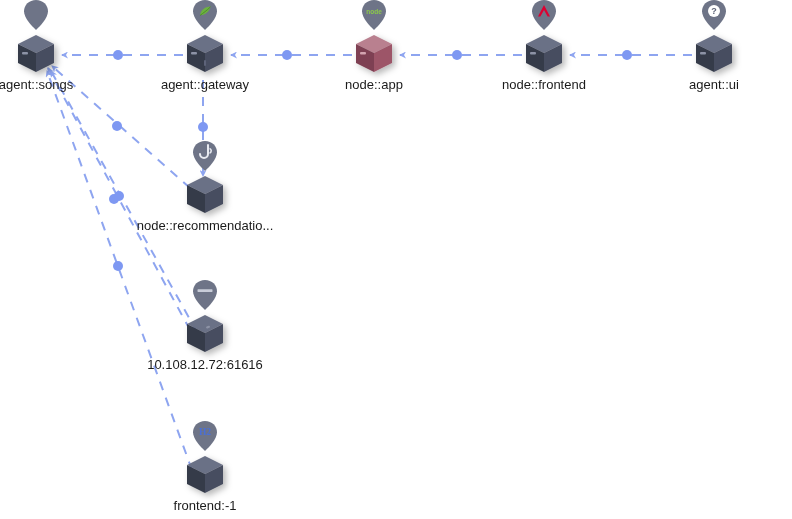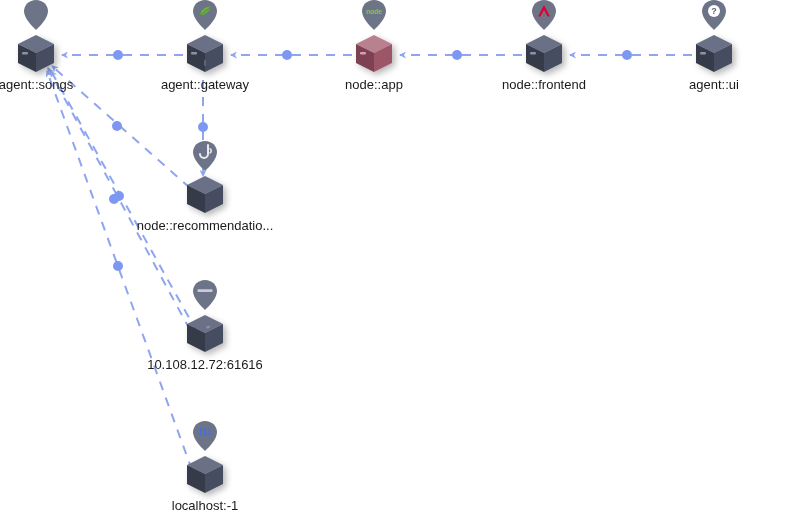--- a/index.html
+++ b/index.html
@@ -213,16 +213,16 @@
   <div class="node" style="left:205px; top:476px;">
     <svg class="node-pin" viewBox="0 0 26 32">
       <path d="M13 1 C6 1 1 6.2 1 12.2 C1 19 9 27 13 31 C17 27 25 19 25 12.2 C25 6.2 20 1 13 1 Z" fill="#6e7487"></path>
       <text x="13" y="15" text-anchor="middle" font-family="'Liberation Serif', serif" font-size="9.5" font-weight="bold" fill="#4a6fd4">H2</text>
     </svg>
     <svg class="node-cube" viewBox="0 0 44 44" filter="url(#cubeshadow)">
       <path d="M22 4 L40 13 L22 22 L4 13 Z" fill="#6b7186"></path>
       <path d="M4 13 L22 22 L22 41 L4 32 Z" fill="#353a4a"></path>
       <path d="M40 13 L22 22 L22 41 L40 32 Z" fill="#474d60"></path>
     </svg>
-    <div class="node-label">localhost:-1</div>
+    <div class="node-label">frontend:-1</div>
   </div>
 
 </div>
 
 </body></html>

